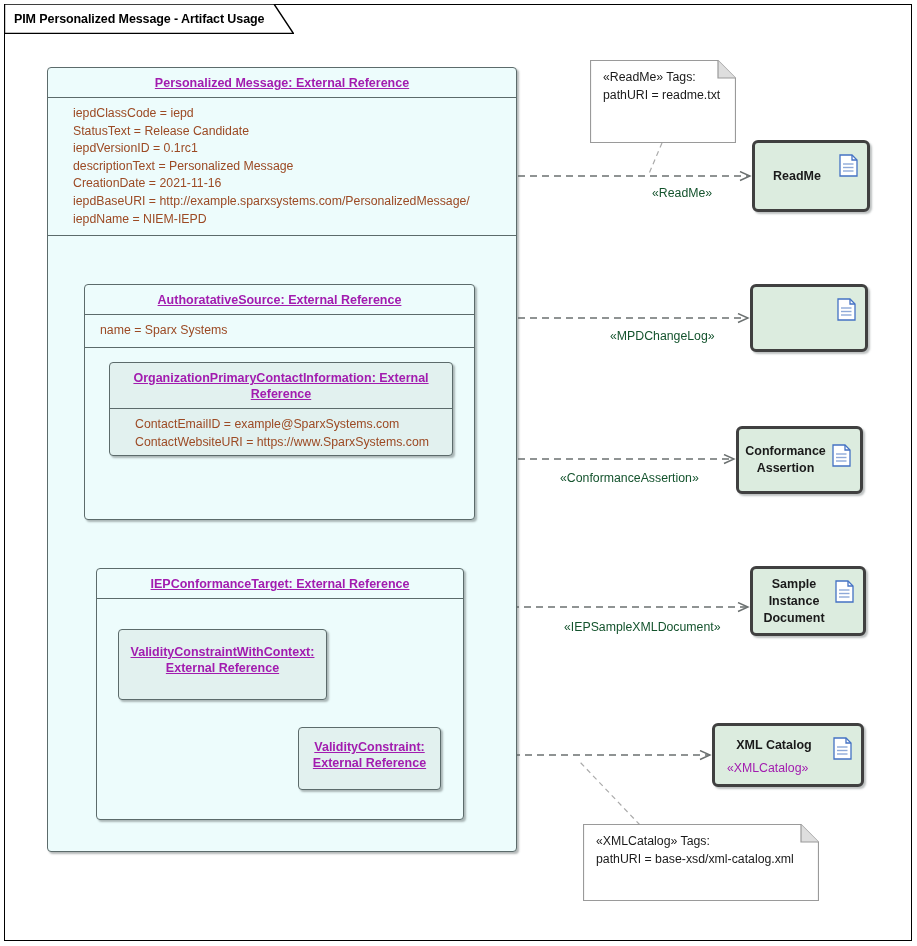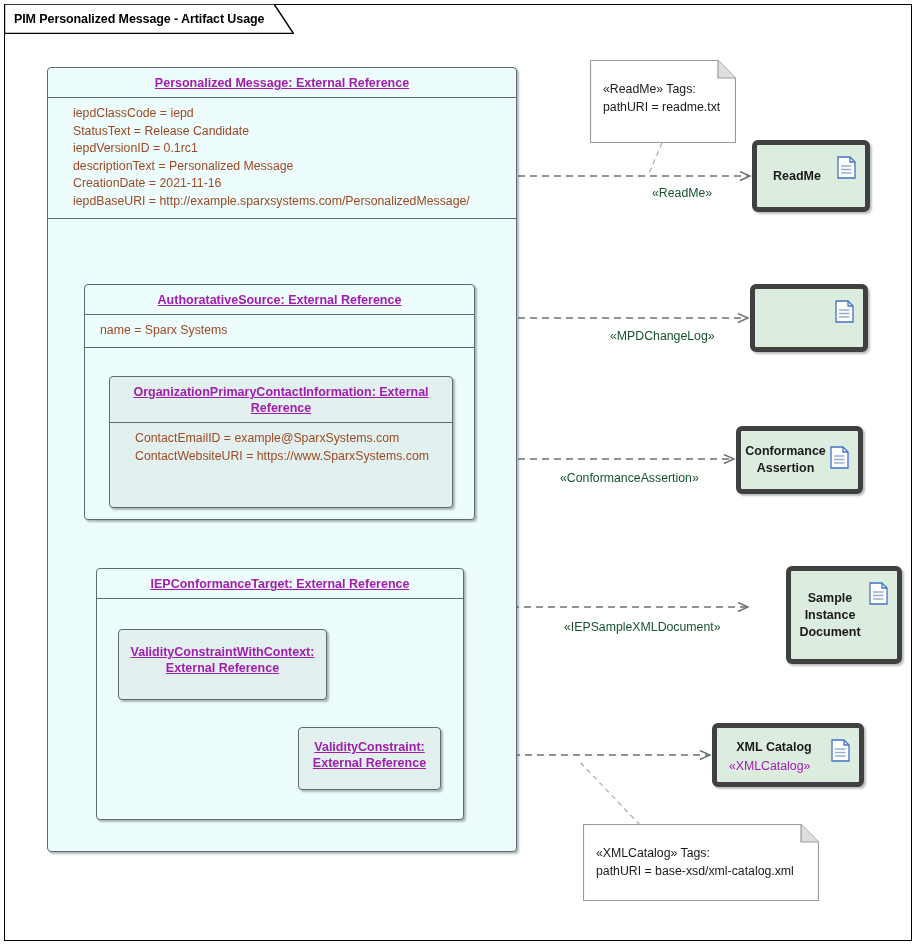--- a/index.html
+++ b/index.html
@@ -85,21 +85,21 @@
     box-sizing: border-box;
   }
   .attrs.indent-small { padding-left: 15px; }
   .attrs .attr-line { white-space: nowrap; }
 
   
   .artifact {
     position: absolute;
     box-sizing: border-box;
     background: #dcecdf;
-    border: 5px solid #404040;
+    border: 3px solid #404040;
     border-radius: 6px;
     box-shadow: 2px 2px 2px rgba(90,100,100,0.40);
   }
   .artifact-label {
     position: absolute;
     left: 10px;
     right: 38px;
     top: 0;
     bottom: 0;
     display: flex;
@@ -134,21 +134,21 @@
 
   
   .note {
     position: absolute;
     box-sizing: border-box;
   }
   .note svg { position: absolute; left: 0; top: 0; }
   .note-text {
     position: absolute;
     left: 13px;
-    top: 20px;
+    top: 8px;
     right: 10px;
     font-size: 12.3px;
     line-height: 18px;
     color: #1a1a1a;
     white-space: pre-line;
   }
 
   
   .conn-layer {
     position: absolute;
@@ -205,36 +205,37 @@
       <span>Personalized Message: External Reference</span>
     </div>
     <div class="divider"></div>
     <div class="attrs">
       <div class="attr-line">iepdClassCode = iepd</div>
       <div class="attr-line">StatusText = Release Candidate</div>
       <div class="attr-line">iepdVersionID = 0.1rc1</div>
       <div class="attr-line">descriptionText = Personalized Message</div>
       <div class="attr-line">CreationDate = 2021-11-16</div>
       <div class="attr-line">iepdBaseURI = http://example.sparxsystems.com/PersonalizedMessage/</div>
+      <div class="attr-line">iepdName = NIEM-IEPD</div>
     </div>
     <div class="divider"></div>
   </div>
 
   <div class="node cyan" style="left:84px; top:284px; width:391px; height:236px;">
     <div class="node-title">
       <span>AuthoratativeSource: External Reference</span>
     </div>
     <div class="divider"></div>
     <div class="attrs indent-small">
       <div class="attr-line">name = Sparx Systems</div>
     </div>
     <div class="divider"></div>
   </div>
 
-  <div class="node teal" style="left:109px; top:376px; width:344px; height:132px;">
+  <div class="node teal" style="left:109px; top:362px; width:344px; height:94px;">
     <div class="node-title">
       <span>OrganizationPrimaryContactInformation: External</span><br>
       <span>Reference</span>
     </div>
     <div class="divider"></div>
     <div class="attrs">
       <div class="attr-line">ContactEmailID = example@SparxSystems.com</div>
       <div class="attr-line">ContactWebsiteURI = https://www.SparxSystems.com</div>
     </div>
   </div>
@@ -290,21 +291,21 @@
     </div>
     <svg class="doc-icon" viewBox="0 0 19 23" style="top:15px;">
       <path d="M1,1 L13,1 L18,6 L18,22 L1,22 Z" fill="#ffffff" stroke="#4472c4" stroke-width="1.3"></path>
       <path d="M13,1 L13,6 L18,6" fill="none" stroke="#4472c4" stroke-width="1.3"></path>
       <line x1="4" y1="10" x2="14.5" y2="10" stroke="#8ea9d8" stroke-width="1.4"></line>
       <line x1="4" y1="13.5" x2="14.5" y2="13.5" stroke="#8ea9d8" stroke-width="1.4"></line>
       <line x1="4" y1="17" x2="14.5" y2="17" stroke="#8ea9d8" stroke-width="1.4"></line>
     </svg>
   </div>
 
-  <div class="artifact" style="left:750px; top:566px; width:116px; height:98px;margin-left:36px;">
+  <div class="artifact" style="left:750px; top:566px; width:116px; height:70px;">
     <div class="artifact-label">
       <div>Sample</div>
       <div>Instance</div>
       <div>Document</div>
     </div>
     <svg class="doc-icon" viewBox="0 0 19 23">
       <path d="M1,1 L13,1 L18,6 L18,22 L1,22 Z" fill="#ffffff" stroke="#4472c4" stroke-width="1.3"></path>
       <path d="M13,1 L13,6 L18,6" fill="none" stroke="#4472c4" stroke-width="1.3"></path>
       <line x1="4" y1="10" x2="14.5" y2="10" stroke="#8ea9d8" stroke-width="1.4"></line>
       <line x1="4" y1="13.5" x2="14.5" y2="13.5" stroke="#8ea9d8" stroke-width="1.4"></line>

